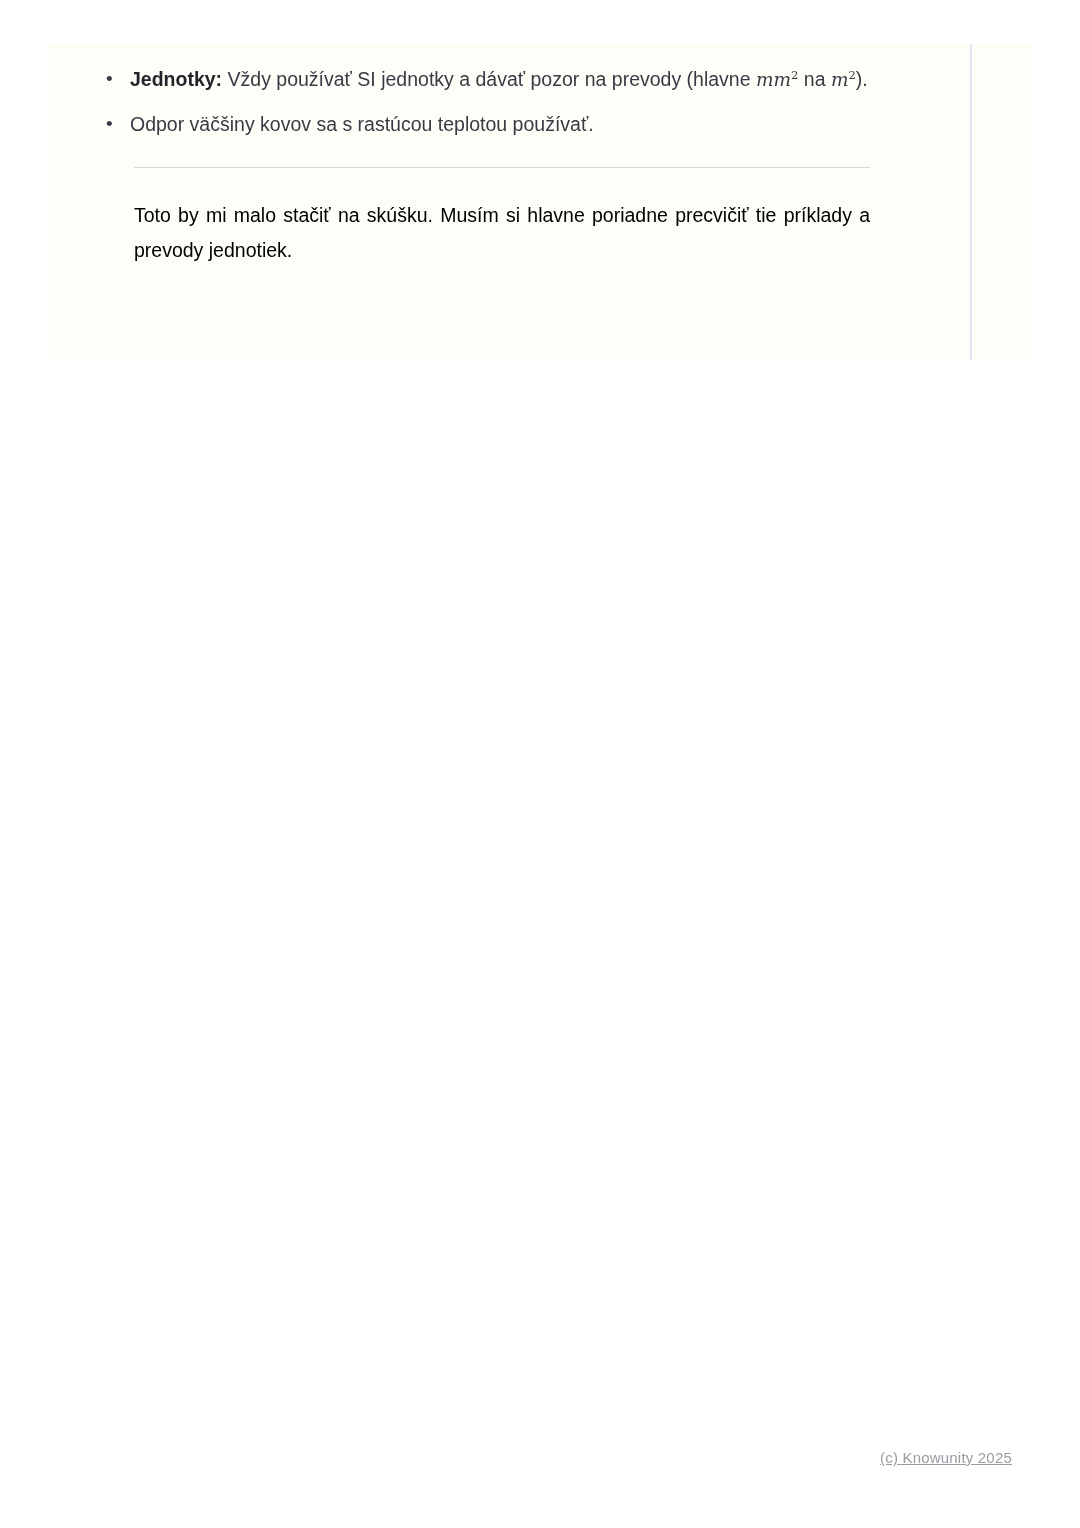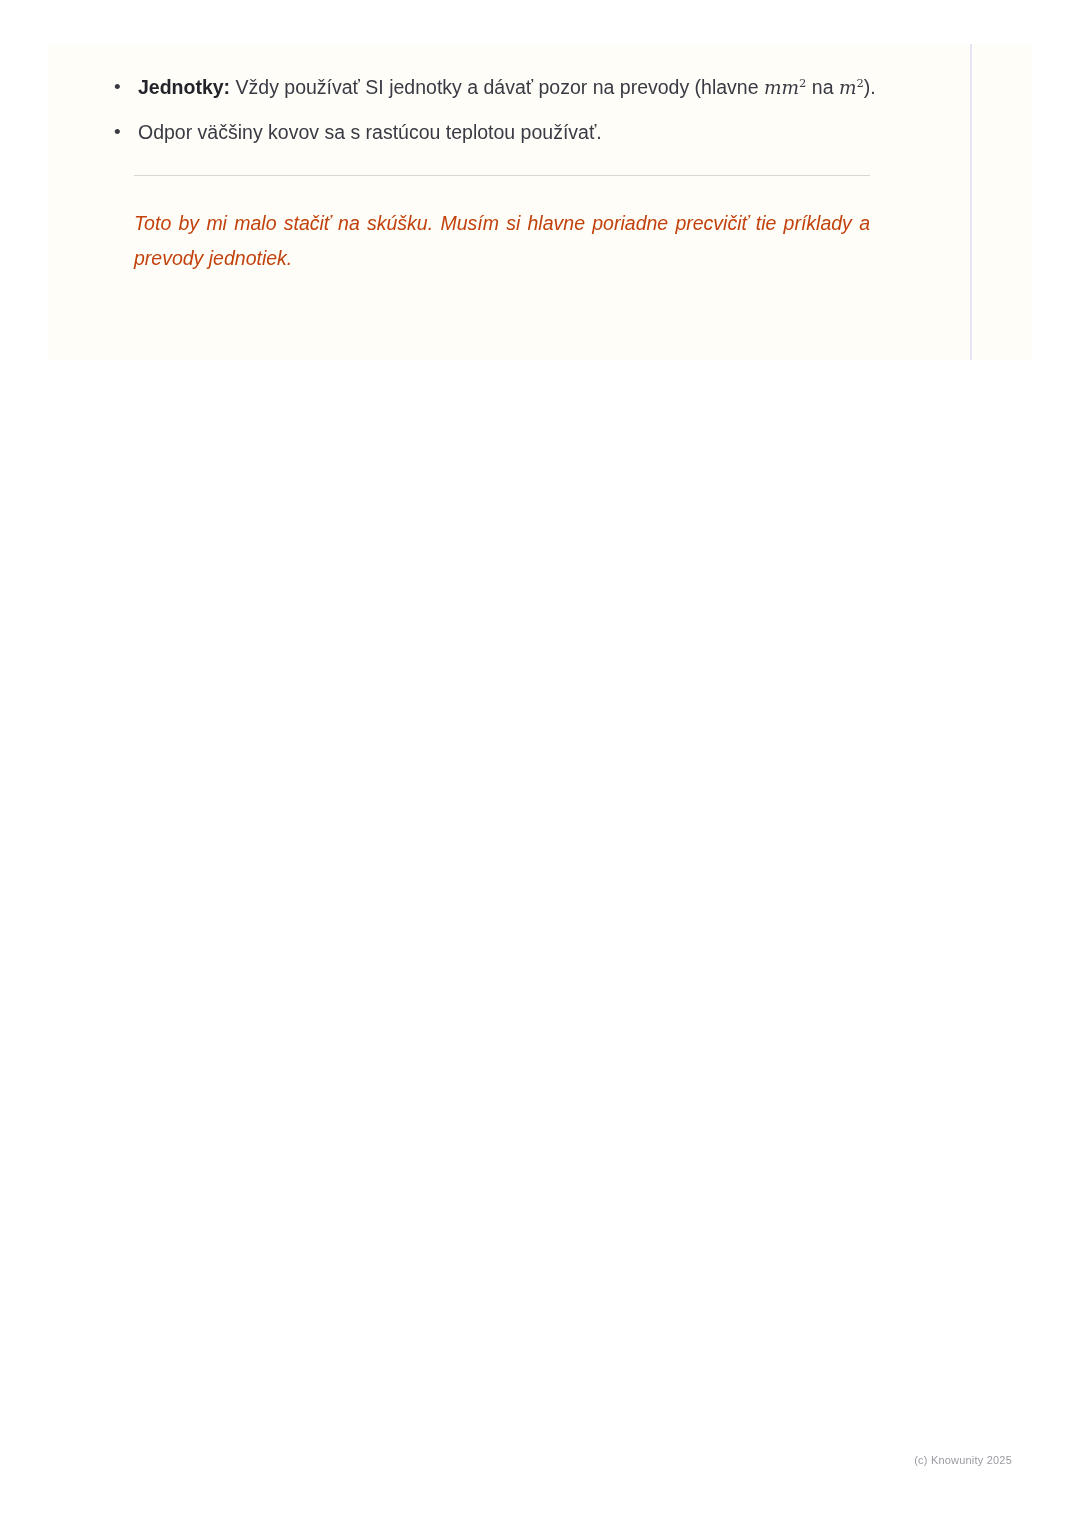--- a/index.html
+++ b/index.html
@@ -34,21 +34,21 @@
   }
   .note-rail {
     flex: 0 0 60px;
     border-left: 2px solid #e7e4f3;
     background: #fefdf7;
   }
 
   
   ul.bullets {
     list-style: none;
-    margin: 8px;
+    margin: 0;
     padding: 0;
   }
   ul.bullets li {
     position: relative;
     padding-left: 38px;
     font-size: 19.5px;
     line-height: 34px;
     color: #3a3a44;
     margin-bottom: 10px;
   }
@@ -83,34 +83,34 @@
     height: 1px;
     background: #d9d7cf;
     width: 736px;
   }
 
   
   .closing {
     margin: 30px 46px 0 42px;
     font-size: 19.5px;
     line-height: 35px;
-    font-style: italic;
-    color: #c2410c;
+    color: #000000;
     text-align: justify;
     width: 736px;
   }
 
   
   .footer {
     position: absolute;
     right: 68px;
     bottom: 62px;
-    font-size: 11px;
+    font-size: 15px;
     color: #9a9aa2;
     letter-spacing: 0.2px;
+    text-decoration: underline;
   }
 </style>
 </head>
 <body>
 
 <div class="note-card">
   <div class="note-body">
 
     <ul class="bullets">
       <li>

